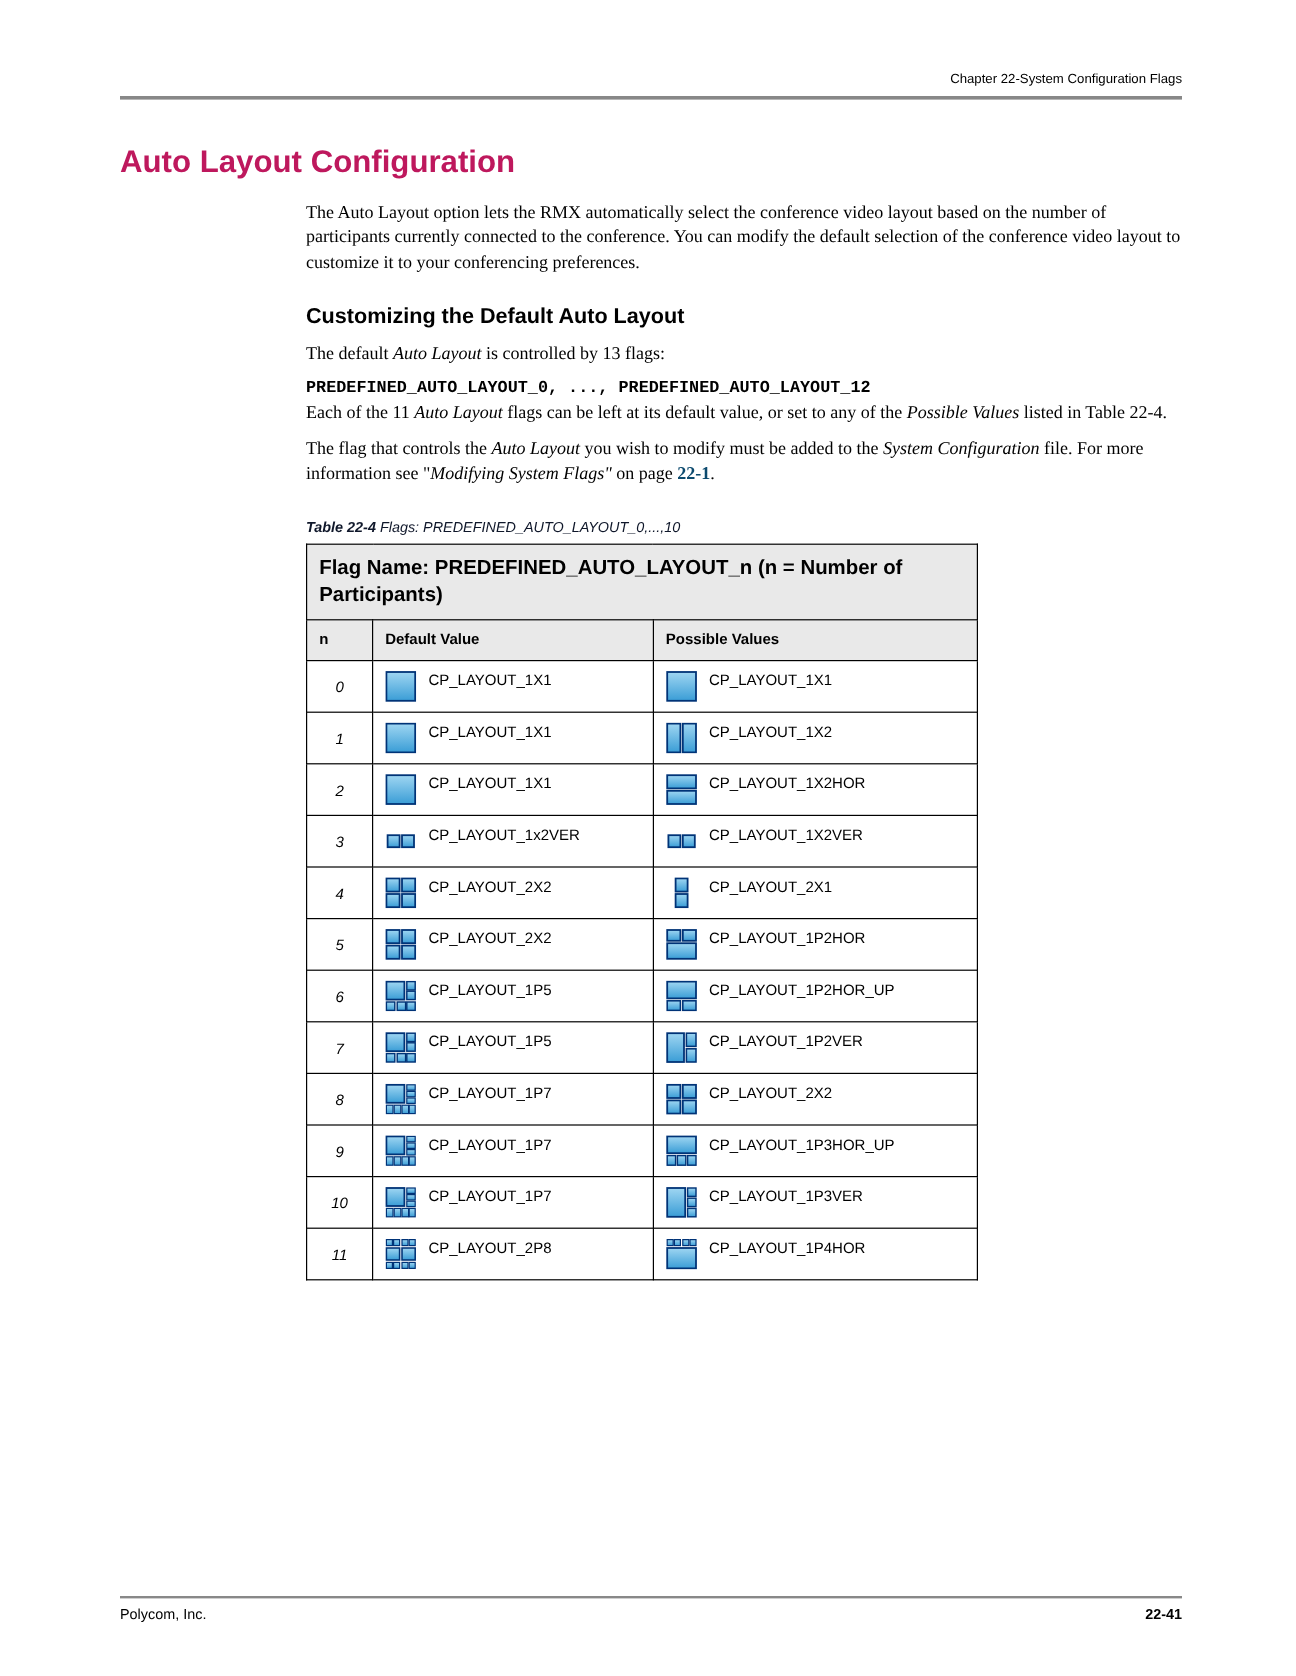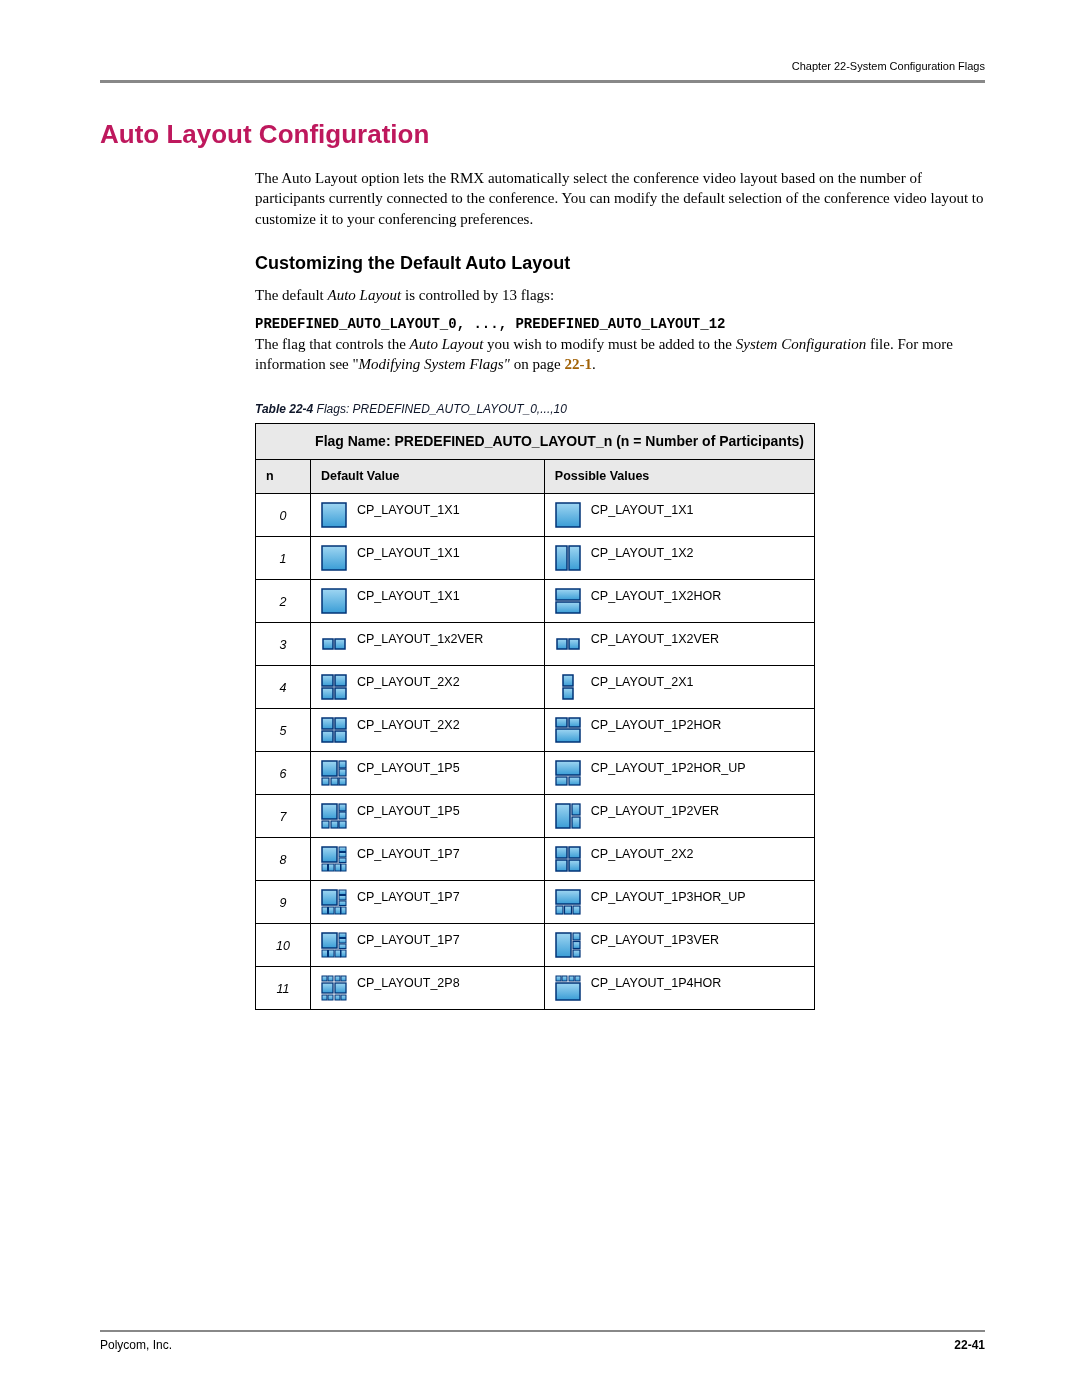--- a/index.html
+++ b/index.html
@@ -44,21 +44,21 @@
     font-family: "Courier New", monospace;
     font-weight: bold;
     font-size: 14px;
   }
   h2.subhead {
     font-family: Arial, Helvetica, sans-serif;
     font-weight: bold;
     font-size: 18px;
     margin: 22px 0 10px 0;
   }
-  .link-num { color: #a16207; font-weight: bold; }
+  .link-num { color: #0c4a6e; font-weight: bold; }
   .table-caption {
     font-family: Arial, Helvetica, sans-serif;
     font-size: 12px;
     font-style: italic;
     color: #0f172a;
     margin: 26px 0 6px 0;
   }
   .table-caption b { font-style: italic; }
   table.flags {
     border-collapse: collapse;
@@ -72,23 +72,23 @@
     text-align: left;
     vertical-align: middle;
   }
   table.flags thead th {
     background: #e9e9e9;
     font-weight: bold;
     font-size: 12.5px;
   }
   table.flags .title-row th {
     background: #e9e9e9;
-    font-size: 14px;
+    font-size: 17px;
     font-weight: bold;
-    text-align: right;
+    text-align: left;
   }
   .ncell { font-style: italic; width: 34px; text-align: center !important; vertical-align: top !important; padding-top: 14px !important; }
   .cell-flex { display: flex; align-items: flex-start; gap: 10px; }
   .ico {
     width: 26px; height: 26px; display: inline-block; flex: 0 0 26px;
   }
   svg { display: block; }
   .footer {
     position: absolute;
     bottom: 45px;
@@ -255,20 +255,23 @@
     <p>The Auto Layout option lets the RMX automatically select the conference video layout based on the number of participants currently connected to the conference. You can modify the default selection of the conference video layout to customize it to your conferencing preferences.</p>
 
     <h2 class="subhead">Customizing the Default Auto Layout</h2>
 
     <p>
       <span>The default </span><span class="italic">Auto Layout</span><span> is controlled by 13 flags:</span>
     </p>
 
     <div class="mono-bold">PREDEFINED_AUTO_LAYOUT_0, ..., PREDEFINED_AUTO_LAYOUT_12</div>
 
+    <p>
+      <span>Each of the 11 </span><span class="italic">Auto Layout</span><span> flags can be left at its default value, or set to any of the </span><span class="italic">Possible Values</span><span> listed in Table 22-4.</span>
+    </p>
 
     <p>
       <span>The flag that controls the </span><span class="italic">Auto Layout</span><span> you wish to modify must be added to the </span><span class="italic">System Configuration</span><span> file. For more information see "</span><span class="italic">Modifying System Flags"</span><span> on page </span><span class="link-num">22-1</span><span>.</span>
     </p>
 
     <div class="table-caption">
       <b>Table 22-4</b><span> Flags: PREDEFINED_AUTO_LAYOUT_0,...,10</span>
     </div>
 
     <table class="flags">

